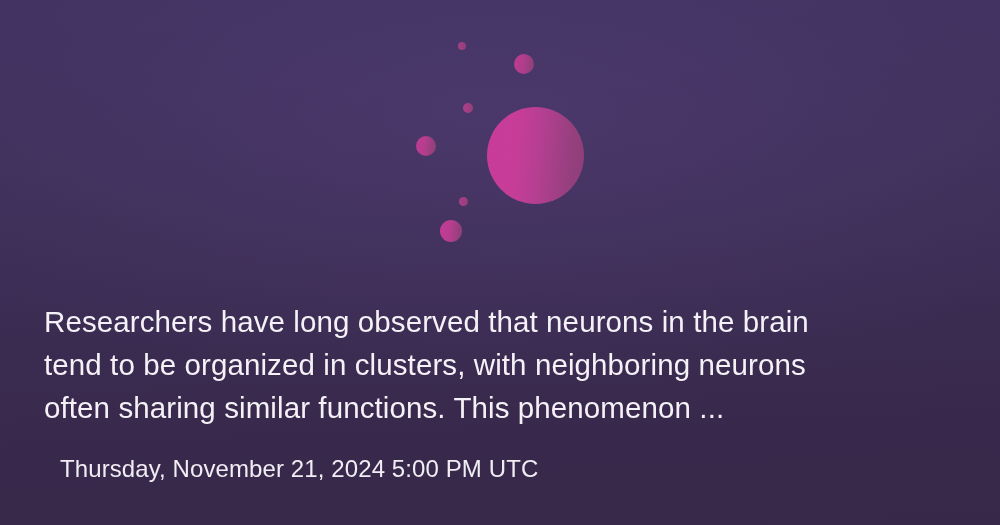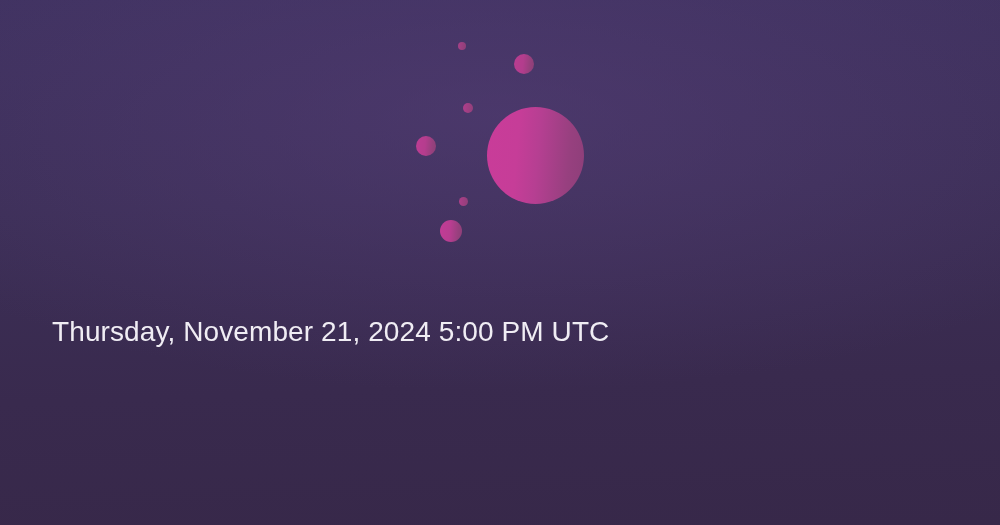--- a/index.html
+++ b/index.html
@@ -98,24 +98,24 @@
   #excerpt {
     margin: 0;
     color: #f4f1f7;
     font-size: 29.5px;
     line-height: 43px;
     letter-spacing: 0.1px;
     font-weight: 400;
     white-space: pre-line;
   }
   #timestamp {
-    margin: 8px;
+    margin: 16px;
     padding-top: 4px;
     color: #f0edf4;
-    font-size: 28px;
+    font-size: 24px;
     line-height: 40px;
     letter-spacing: 0.1px;
     font-weight: 400;
   }
 </style>
 </head>
 <body>
 
 <div id="card">
 
@@ -123,16 +123,19 @@
     <div class="orb orb-sm-a"></div>
     <div class="orb orb-md-a"></div>
     <div class="orb orb-sm-b"></div>
     <div class="orb orb-md-b"></div>
     <div class="orb orb-xl"></div>
     <div class="orb orb-sm-c"></div>
     <div class="orb orb-md-c"></div>
   </div>
 
   <div id="text-block">
+    <p id="excerpt">Researchers have long observed that neurons in the brain
+tend to be organized in clusters, with neighboring neurons
+often sharing similar functions. This phenomenon ...</p>
     <p id="timestamp">Thursday, November 21, 2024 5:00 PM UTC</p>
   </div>
 
 </div>
 
 </body></html>

